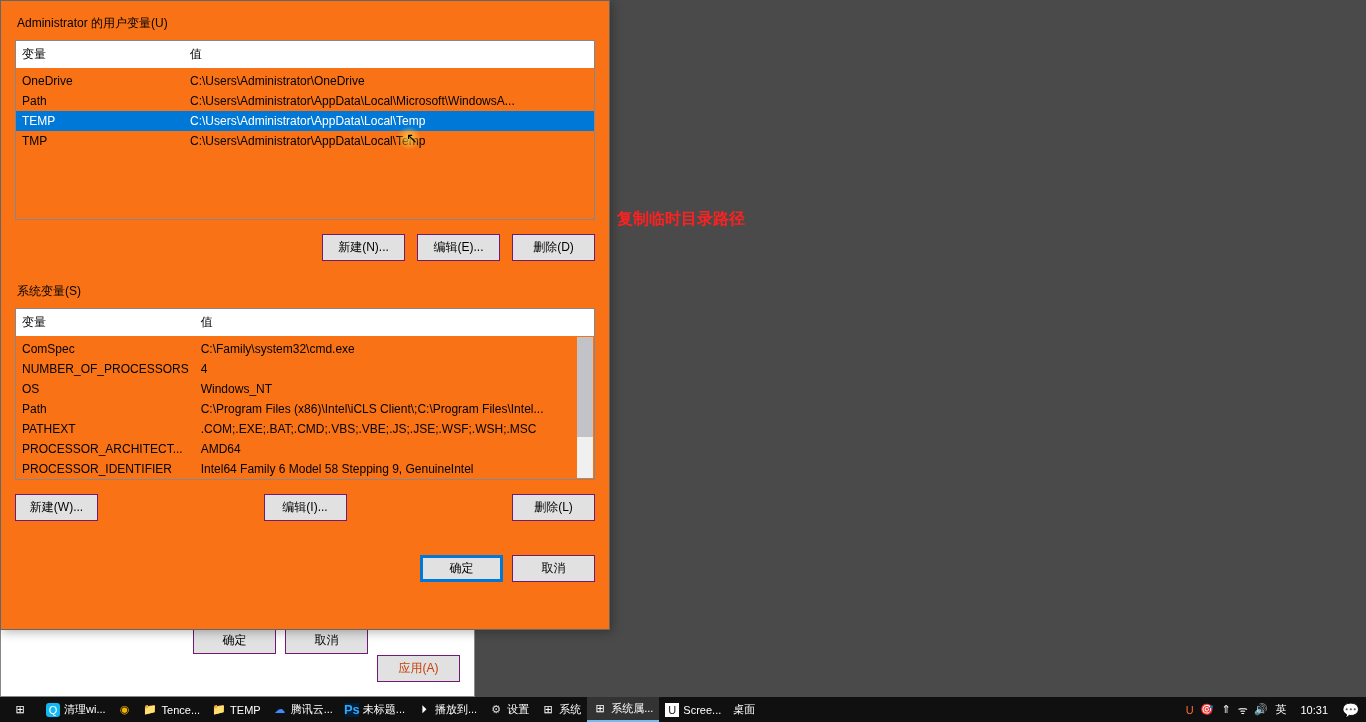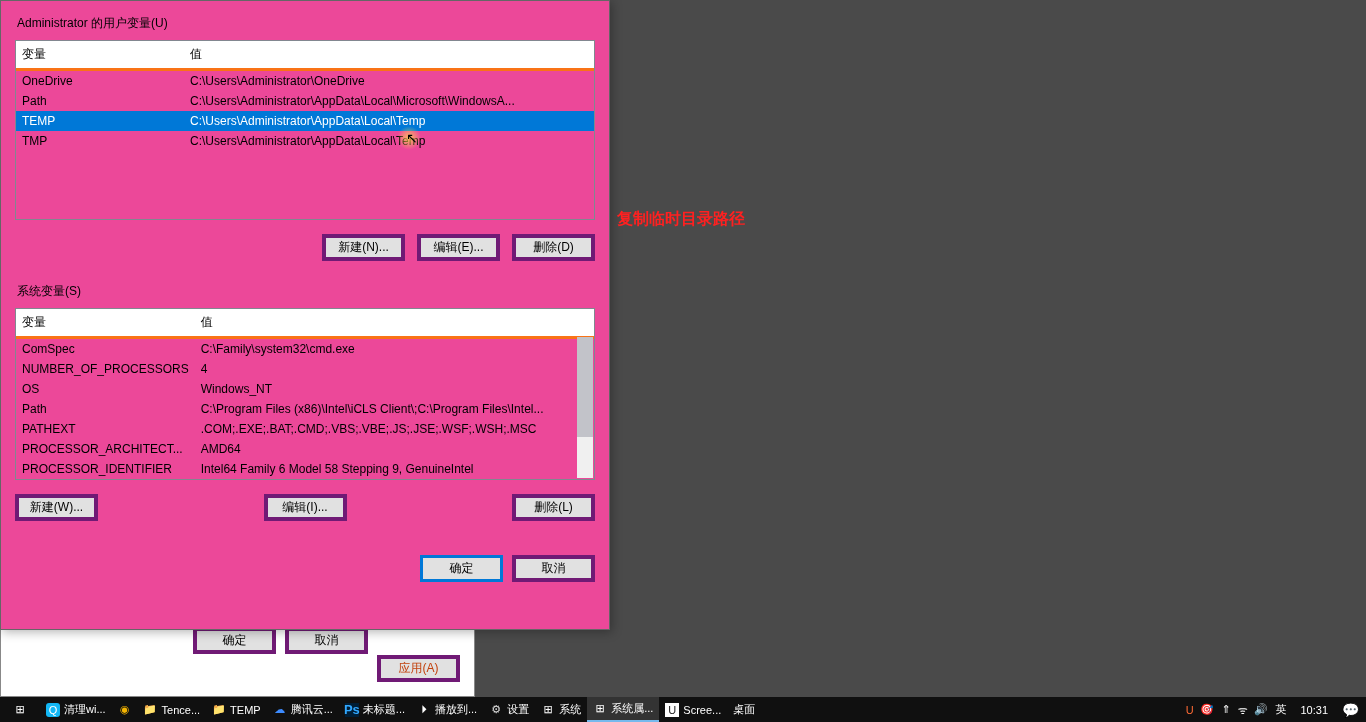--- a/index.html
+++ b/index.html
@@ -16,21 +16,21 @@
       position: absolute;
       left: 0; top: 0;
       width: 475px; height: 697px;
       background: #fff;
       border: 1px solid #888;
     }
     .env-dialog {
       position: absolute;
       left: 0; top: 0;
       width: 610px; height: 630px;
-      background: #ec4899;
+      background: #f97316;
       border: 1px solid #666;
       box-shadow: 2px 2px 10px rgba(0,0,0,0.3);
       padding: 14px;
     }
     .section-label {
       font-size: 12px;
       margin-bottom: 8px;
       padding-left: 2px;
     }
     .table-container {
@@ -79,21 +79,21 @@
     }
     .btn-row2 {
       display: flex;
       justify-content: space-between;
       gap: 12px;
       margin-bottom: 34px;
     }
     .btn {
       width: 83px;
       height: 27px;
-      border: 4px solid #701a75;
+      border: 1px solid #701a75;
       background: #e1e1e1;
       cursor: pointer;
       font-size: 12px;
       font-family: inherit;
     }
     .btn.primary {
       border: 2px solid #0078d7;
       box-shadow: inset 0 0 0 1px #0078d7;
     }
     .btn.disabled {

